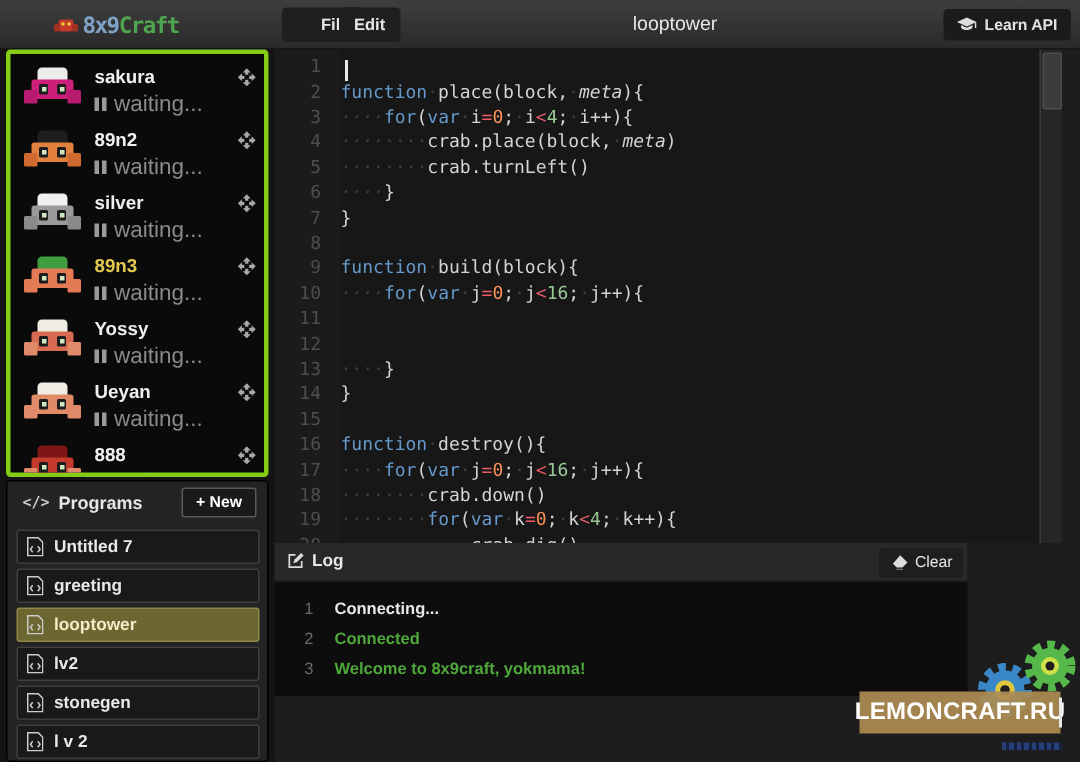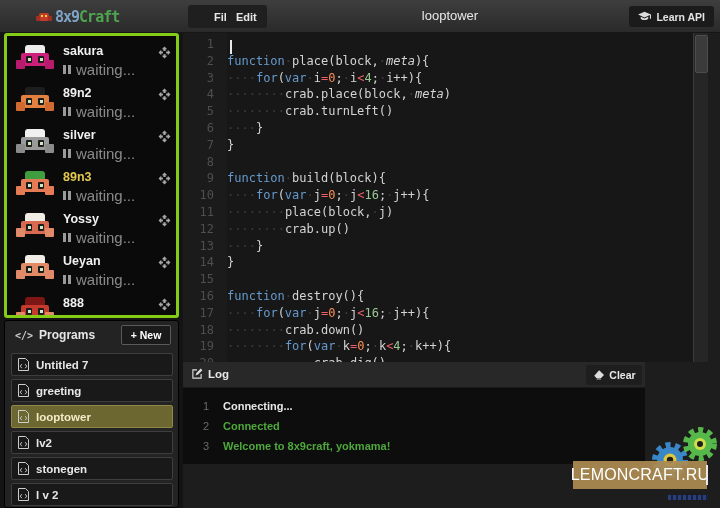--- a/index.html
+++ b/index.html
@@ -79,32 +79,32 @@
   .scroll-thumb { position:absolute; left:1px; top:2px; width:13px; height:38px; background:#3b3b3b;
                   border:1px solid #4d4d4d; border-radius:2px; }
 
   
   .logpanel { position:absolute; left:183px; top:362px; width:462px; height:102px; background:#0d0d0d; }
   .log-head { position:absolute; left:0; top:0; width:100%; height:26px; background:#282828;
               border-bottom:1px solid #1a1a1a; }
   .log-title { position:absolute; left:8px; top:6px; color:#e8e8e8; font-size:11.5px; font-weight:bold;
                display:flex; align-items:center; gap:5px; }
   .clear-btn { position:absolute; right:3px; top:3px; width:56px; height:20px; background:#1e1e1e;
-               border-radius:2px; color:#e8e8e8; font-size:10.5px; font-weight:bold;
+               border-radius:2px; color:#e8e8e8; font-size:10.5px; font-weight:normal;
                display:flex; align-items:center; justify-content:center; gap:5px; }
   .log-lines { position:absolute; left:0; top:34px; width:100%; }
   .log-line { display:flex; height:20px; align-items:center; font-size:11px; font-weight:bold; }
   .log-num { width:40px; text-align:right; padding-right:14px; color:#6a6a6a; font-weight:normal; flex:none; }
   .log-info { color:#e8e8e8; } .log-success { color:#4ea83c;text-align:center; }
 
   
   .gears { position:absolute; left:648px; top:424px; width:72px; height:58px; }
   .wm-bar { position:absolute; left:573px; top:461px; width:134px; height:28px;
             background:rgba(172,139,82,0.93); display:flex; align-items:center; justify-content:center; }
-  .wm-text { color:#ffffff; font-size:16px; font-weight:normal; letter-spacing:0.2px; white-space:nowrap; }
+  .wm-text { color:#ffffff; font-size:16px; font-weight:bold; letter-spacing:0.2px; white-space:nowrap; }
   .wm-cursor { position:absolute; left:706px; top:465px; width:2px; height:20px; background:#e8e8e8; }
   .wm-strip { position:absolute; left:668px; top:495px; width:40px; height:5px;
               background:repeating-linear-gradient(90deg,#2a3f7a 0 3px,#16203f 3px 5px); }
 </style>
 </head>
 <body>
 
 <div class="topbar">
   <div class="logo">
     <span class="logo-crab">
@@ -369,22 +369,22 @@
       <div class="cl"><span class="ln">1</span><span class="ct"></span><span class="cursor"></span></div>
       <div class="cl"><span class="ln">2</span><span class="ct"><span class="tok-kw">function</span><span class="tok-pl"><span class="ws">·</span>place(block,<span class="ws">·</span></span><span class="tok-it">meta</span><span class="tok-pl">){</span></span></div>
       <div class="cl"><span class="ln">3</span><span class="ct"><span class="tok-pl"><span class="ws">·</span><span class="ws">·</span><span class="ws">·</span><span class="ws">·</span></span><span class="tok-kw">for</span><span class="tok-pl">(</span><span class="tok-kw">var</span><span class="tok-pl"><span class="ws">·</span>i</span><span class="tok-op">=</span><span class="tok-nu">0</span><span class="tok-pl">;<span class="ws">·</span>i</span><span class="tok-op">&lt;</span><span class="tok-gn">4</span><span class="tok-pl">;<span class="ws">·</span>i++){</span></span></div>
       <div class="cl"><span class="ln">4</span><span class="ct"><span class="tok-pl"><span class="ws">·</span><span class="ws">·</span><span class="ws">·</span><span class="ws">·</span><span class="ws">·</span><span class="ws">·</span><span class="ws">·</span><span class="ws">·</span>crab.place(block,<span class="ws">·</span></span><span class="tok-it">meta</span><span class="tok-pl">)</span></span></div>
       <div class="cl"><span class="ln">5</span><span class="ct"><span class="tok-pl"><span class="ws">·</span><span class="ws">·</span><span class="ws">·</span><span class="ws">·</span><span class="ws">·</span><span class="ws">·</span><span class="ws">·</span><span class="ws">·</span>crab.turnLeft()</span></span></div>
       <div class="cl"><span class="ln">6</span><span class="ct"><span class="tok-pl"><span class="ws">·</span><span class="ws">·</span><span class="ws">·</span><span class="ws">·</span>}</span></span></div>
       <div class="cl"><span class="ln">7</span><span class="ct"><span class="tok-pl">}</span></span></div>
       <div class="cl"><span class="ln">8</span><span class="ct"></span></div>
       <div class="cl"><span class="ln">9</span><span class="ct"><span class="tok-kw">function</span><span class="tok-pl"><span class="ws">·</span>build(block){</span></span></div>
       <div class="cl"><span class="ln">10</span><span class="ct"><span class="tok-pl"><span class="ws">·</span><span class="ws">·</span><span class="ws">·</span><span class="ws">·</span></span><span class="tok-kw">for</span><span class="tok-pl">(</span><span class="tok-kw">var</span><span class="tok-pl"><span class="ws">·</span>j</span><span class="tok-op">=</span><span class="tok-nu">0</span><span class="tok-pl">;<span class="ws">·</span>j</span><span class="tok-op">&lt;</span><span class="tok-gn">16</span><span class="tok-pl">;<span class="ws">·</span>j++){</span></span></div>
-      <div class="cl"><span class="ln">11</span><span class="ct"><span class="tok-pl"><span class="ws">·</span><span class="ws">·</span><span class="ws">·</span><span class="ws">·</span><span class="ws">·</span><span class="ws">·</span><span class="ws">·</span><span class="ws">·</span>place(block,<span class="ws">·</span>j)</span></span></div>
-      <div class="cl"><span class="ln">12</span><span class="ct"><span class="tok-pl"><span class="ws">·</span><span class="ws">·</span><span class="ws">·</span><span class="ws">·</span><span class="ws">·</span><span class="ws">·</span><span class="ws">·</span><span class="ws">·</span>crab.up()</span></span></div>
+      <div class="cl"><span class="ln">11</span></div>
+      <div class="cl"><span class="ln">12</span></div>
       <div class="cl"><span class="ln">13</span><span class="ct"><span class="tok-pl"><span class="ws">·</span><span class="ws">·</span><span class="ws">·</span><span class="ws">·</span>}</span></span></div>
       <div class="cl"><span class="ln">14</span><span class="ct"><span class="tok-pl">}</span></span></div>
       <div class="cl"><span class="ln">15</span><span class="ct"></span></div>
       <div class="cl"><span class="ln">16</span><span class="ct"><span class="tok-kw">function</span><span class="tok-pl"><span class="ws">·</span>destroy(){</span></span></div>
       <div class="cl"><span class="ln">17</span><span class="ct"><span class="tok-pl"><span class="ws">·</span><span class="ws">·</span><span class="ws">·</span><span class="ws">·</span></span><span class="tok-kw">for</span><span class="tok-pl">(</span><span class="tok-kw">var</span><span class="tok-pl"><span class="ws">·</span>j</span><span class="tok-op">=</span><span class="tok-nu">0</span><span class="tok-pl">;<span class="ws">·</span>j</span><span class="tok-op">&lt;</span><span class="tok-gn">16</span><span class="tok-pl">;<span class="ws">·</span>j++){</span></span></div>
       <div class="cl"><span class="ln">18</span><span class="ct"><span class="tok-pl"><span class="ws">·</span><span class="ws">·</span><span class="ws">·</span><span class="ws">·</span><span class="ws">·</span><span class="ws">·</span><span class="ws">·</span><span class="ws">·</span>crab.down()</span></span></div>
       <div class="cl"><span class="ln">19</span><span class="ct"><span class="tok-pl"><span class="ws">·</span><span class="ws">·</span><span class="ws">·</span><span class="ws">·</span><span class="ws">·</span><span class="ws">·</span><span class="ws">·</span><span class="ws">·</span></span><span class="tok-kw">for</span><span class="tok-pl">(</span><span class="tok-kw">var</span><span class="tok-pl"><span class="ws">·</span>k</span><span class="tok-op">=</span><span class="tok-nu">0</span><span class="tok-pl">;<span class="ws">·</span>k</span><span class="tok-op">&lt;</span><span class="tok-gn">4</span><span class="tok-pl">;<span class="ws">·</span>k++){</span></span></div>
       <div class="cl"><span class="ln">20</span><span class="ct"><span class="tok-pl"><span class="ws">·</span><span class="ws">·</span><span class="ws">·</span><span class="ws">·</span><span class="ws">·</span><span class="ws">·</span><span class="ws">·</span><span class="ws">·</span><span class="ws">·</span><span class="ws">·</span><span class="ws">·</span><span class="ws">·</span>crab.dig()</span></span></div>
     </div>
   <div class="scrollbar">

